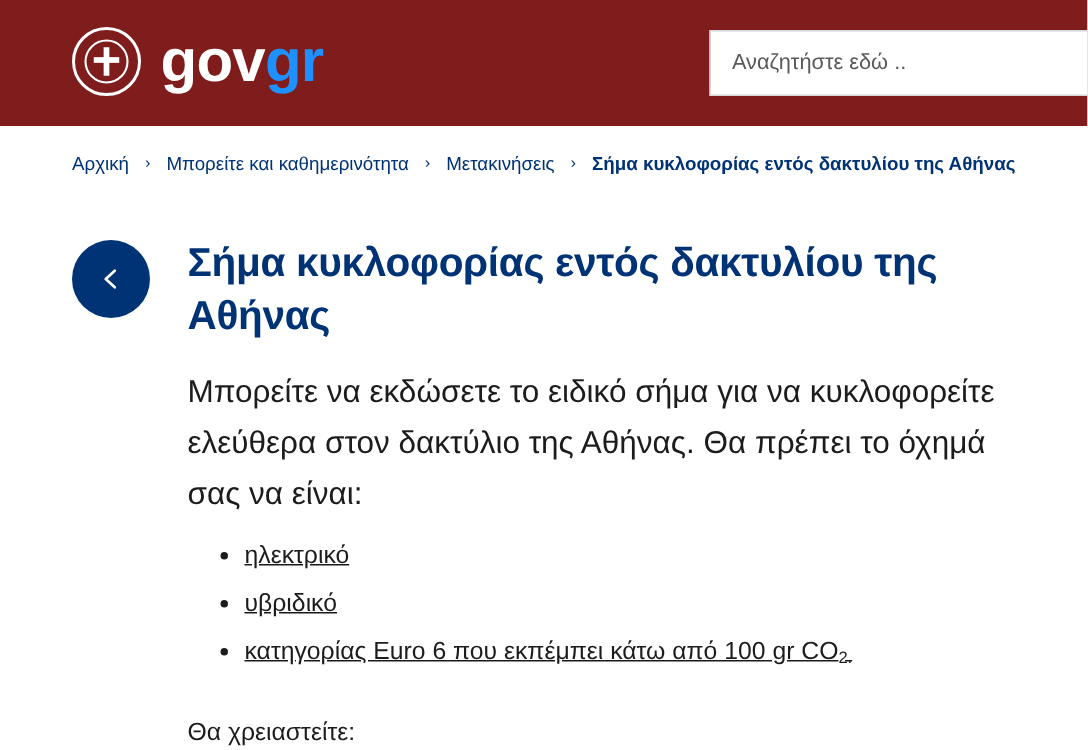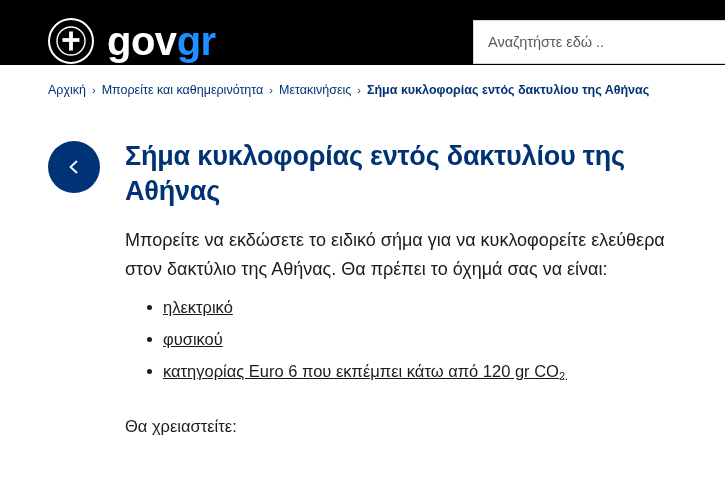--- a/index.html
+++ b/index.html
@@ -17,22 +17,22 @@
   .page {
     position: relative;
     width: 725px;
     height: 500px;
     background: #ffffff;
   }
 
   
   .site-header {
     position: relative;
-    height: 65px;
-    background: #000000;
+    height: 84px;
+    background: #7f1d1d;
     display: flex;
     align-items: flex-end;
   }
   .header-inner {
     position: relative;
     width: 100%;
     height: 100%;
   }
   .brand {
     position: absolute;
@@ -92,20 +92,21 @@
 
   
   .breadcrumb {
     padding: 18px 48px 0 48px;
     font-size: 12.5px;
     color: #003375;
     white-space: nowrap;
     display: flex;
     align-items: center;
     gap: 6px;
+    justify-content: space-between;
   }
   .breadcrumb a {
     color: #003375;
     text-decoration: none;
   }
   .breadcrumb .sep {
     color: #003375;
     font-size: 11px;
   }
   .breadcrumb .current {
@@ -140,21 +141,21 @@
   h1.title {
     margin: 0;
     font-size: 27px;
     line-height: 1.28;
     color: #003375;
     font-weight: bold;
     letter-spacing: -0.2px;
   }
   .lead {
     margin: 18px 0 0 0;
-    font-size: 18px;
+    font-size: 21px;
     line-height: 1.62;
     color: #1c1c1c;
   }
   ul.criteria {
     margin: 10px 0 0 0;
     padding-left: 22px;
     list-style: none;
     text-decoration: underline;
   }
   ul.criteria li {
@@ -235,22 +236,22 @@
       </svg>
     </button>
 
     <div class="article">
       <h1 class="title">Σήμα κυκλοφορίας εντός δακτυλίου της Αθήνας</h1>
 
       <p class="lead">Μπορείτε να εκδώσετε το ειδικό σήμα για να κυκλοφορείτε ελεύθερα στον δακτύλιο της Αθήνας. Θα πρέπει το όχημά σας να είναι:</p>
 
       <ul class="criteria">
         <li><span>ηλεκτρικό</span></li>
-        <li><span>φυσικού</span></li>
-        <li><span>κατηγορίας Euro 6 που εκπέμπει κάτω από 120 gr CO</span><sub>2.</sub></li>
+        <li><span>υβριδικό</span></li>
+        <li><span>κατηγορίας Euro 6 που εκπέμπει κάτω από 100 gr CO</span><sub>2.</sub></li>
       </ul>
 
       <p class="trailing">Θα χρειαστείτε:</p>
     </div>
 
   </main>
 
 </div>
 
 </body></html>

